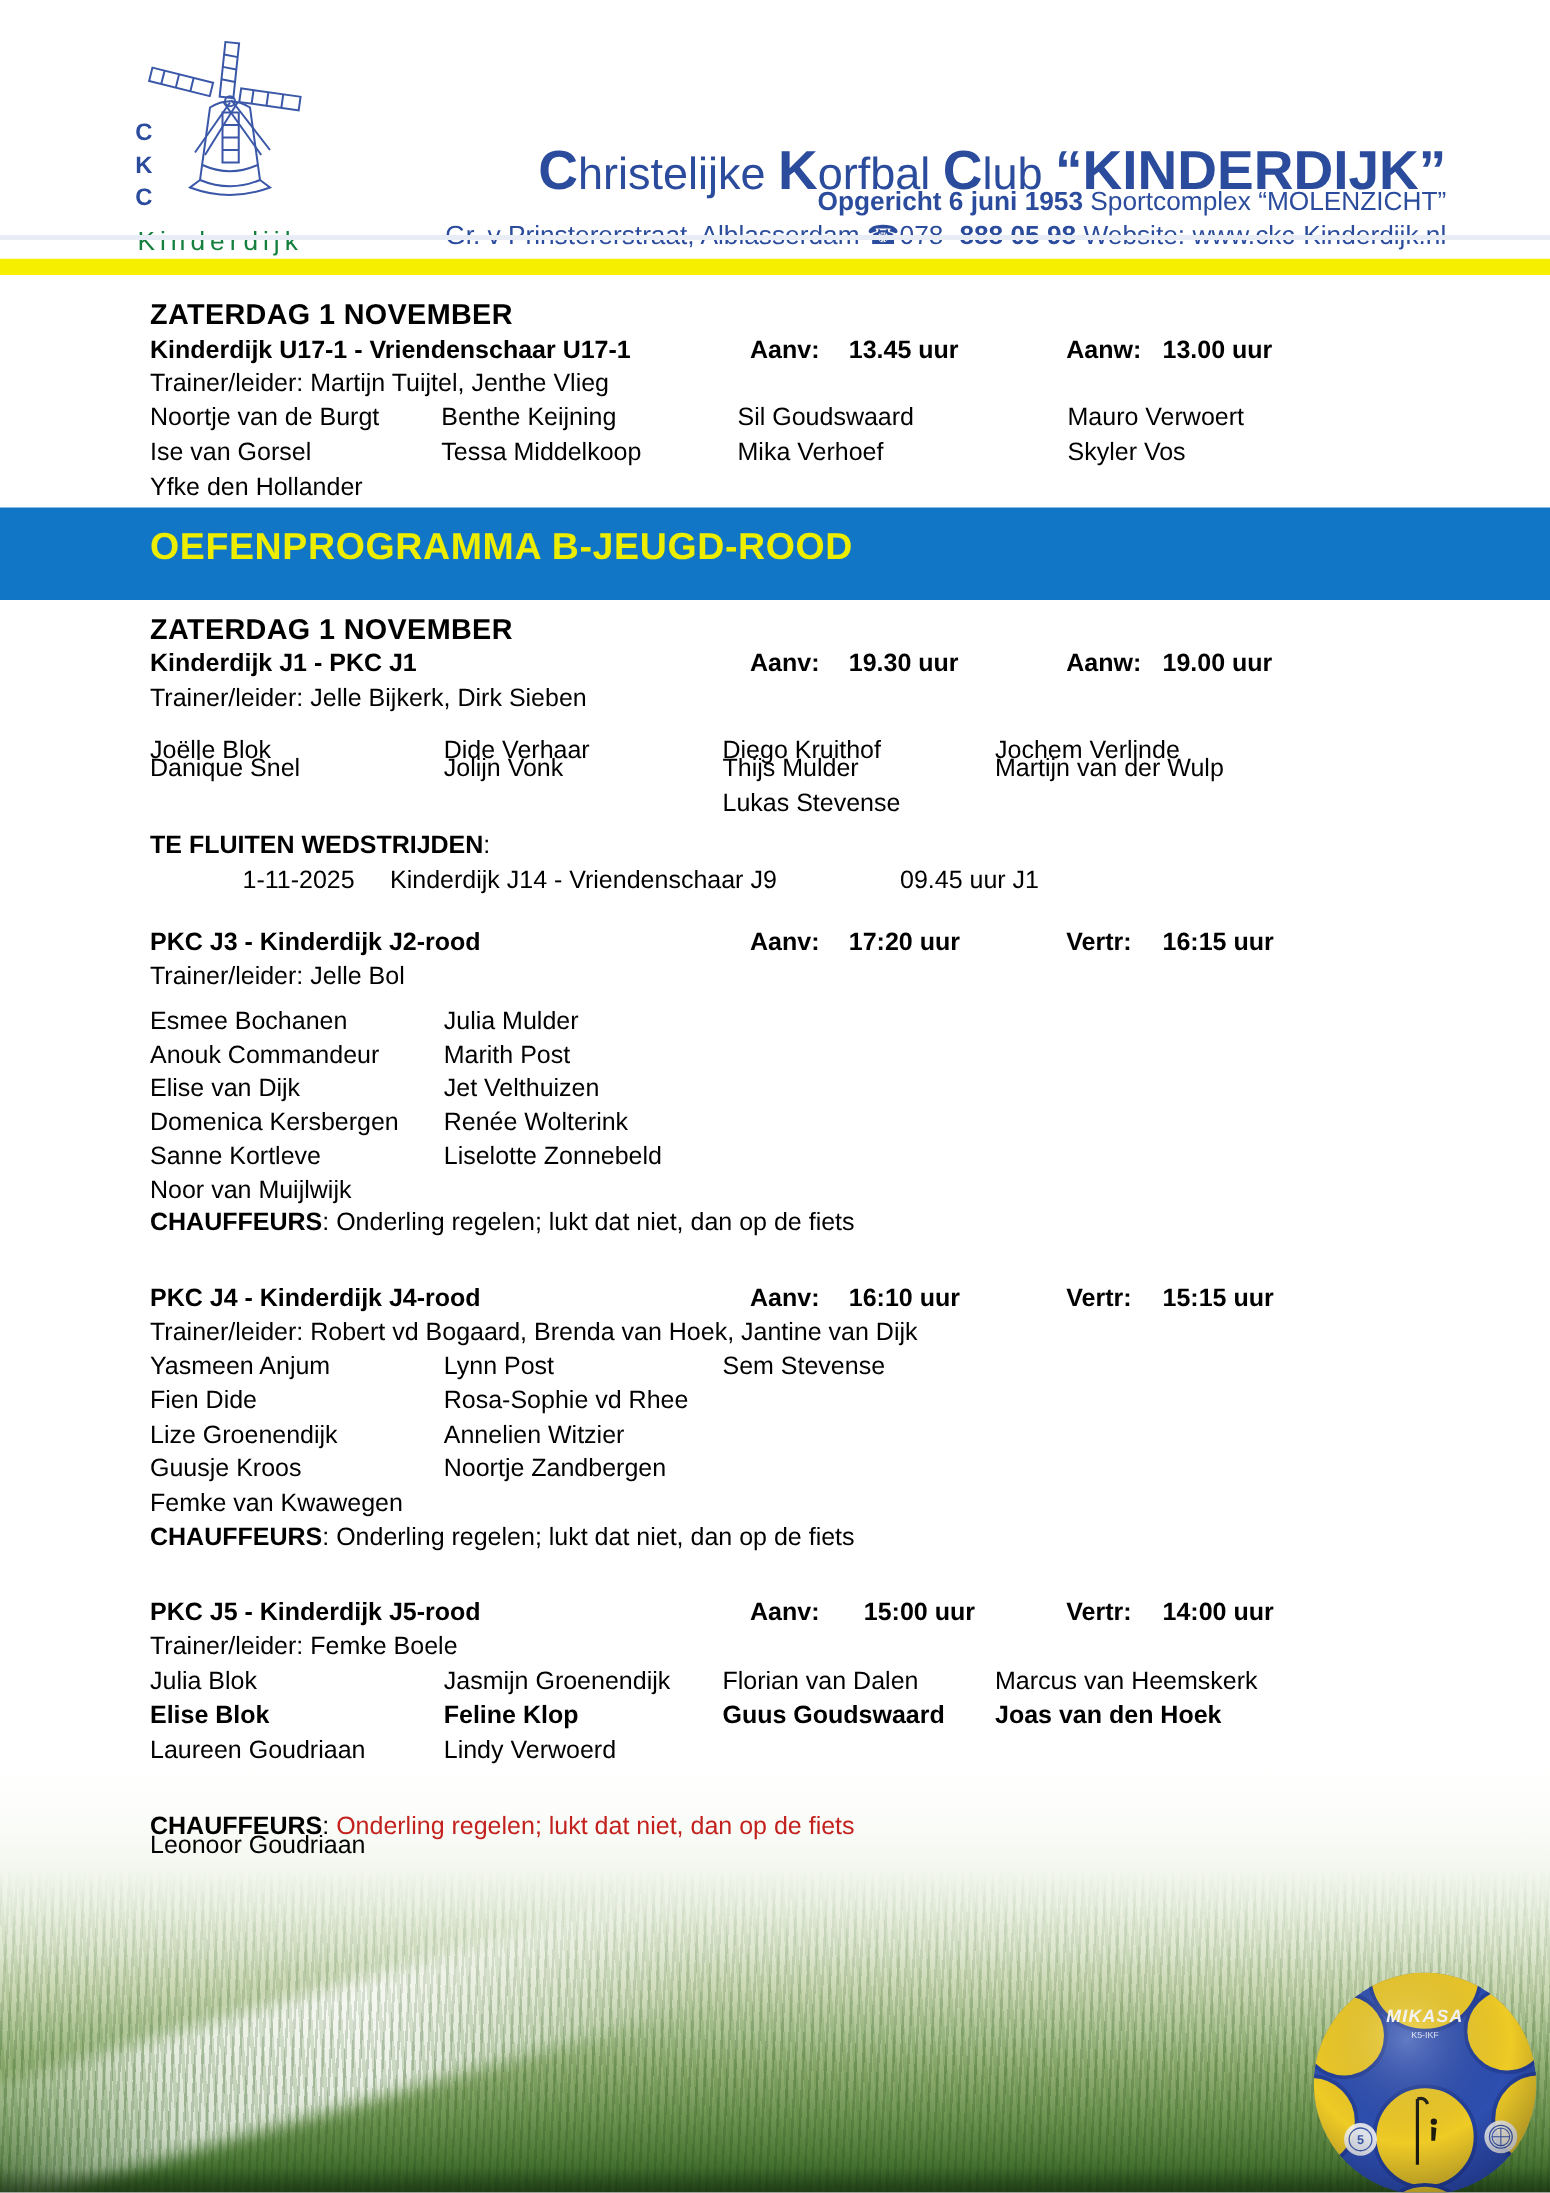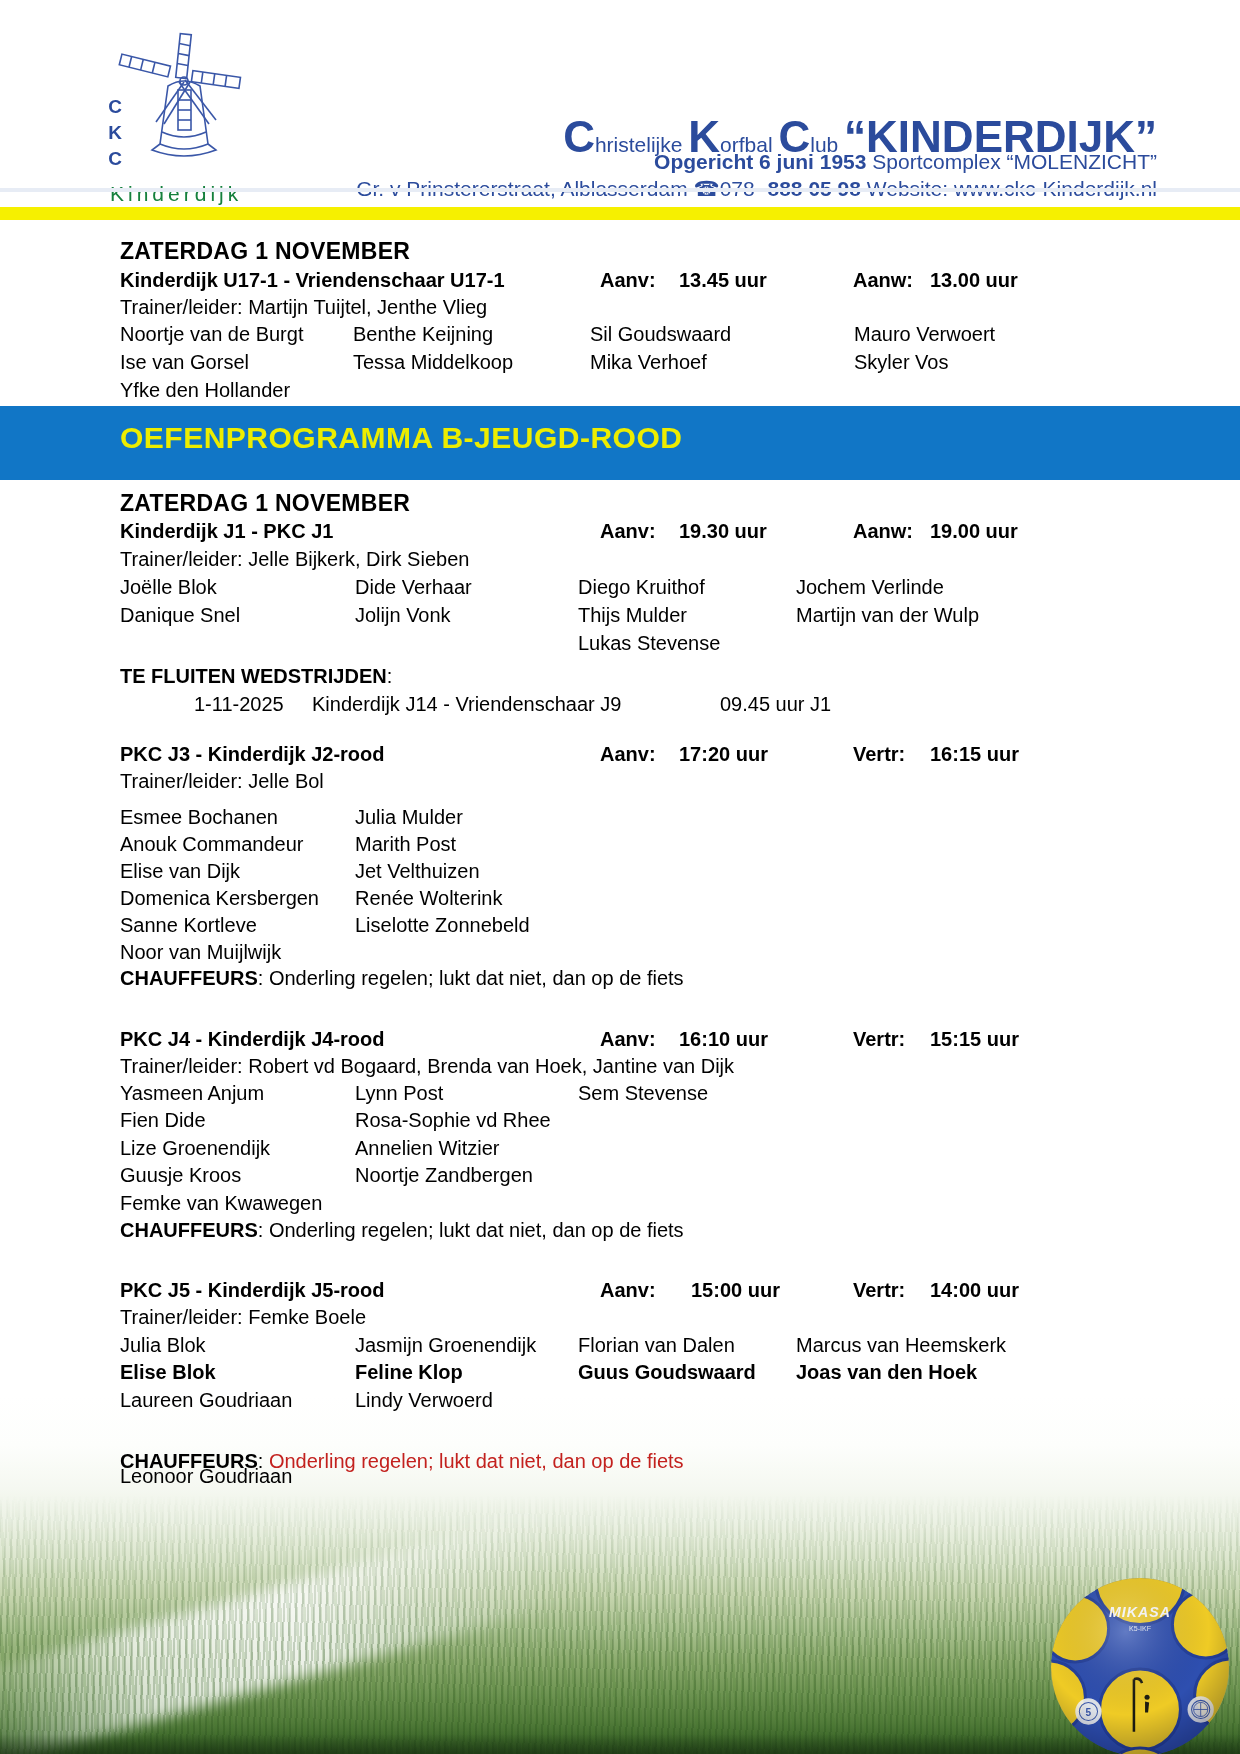--- a/index.html
+++ b/index.html
@@ -10,21 +10,21 @@
   
   .hdr-blue{color:#2B4B9C;}
   .logo-wrap{position:absolute;left:98px;top:30px;width:170px;height:165px;}
   .logo-letters{position:absolute;left:8px;top:64px;color:#2B4B9C;font-weight:bold;
                 font-size:19px;line-height:26px;text-align:center;width:18px;}
   .logo-name{position:absolute;left:12px;top:152px;color:#15803d;font-size:21px;
              letter-spacing:4px;white-space:pre;}
   .hdr-text{position:absolute;right:83px;text-align:right;white-space:pre;}
   .t1{top:62px;line-height:50px;}
   .t1 .big{font-size:44px;font-weight:bold;}
-  .t1 .small{font-size:21px;}
+  .t1 .small{font-size:36px;}
   .t2{top:126px;font-size:21px;line-height:24px;}
   .t3{top:150px;font-size:21px;line-height:26px;}
   .faint-rule{position:absolute;left:0;top:188px;width:1240px;height:4px;background:#e7ecf5;}
   .yellow-band{position:absolute;left:0;top:207px;width:1240px;height:13px;background:#F6F000;}
 
   
   .blue-banner{position:absolute;left:0;top:406px;width:1240px;height:74px;background:#1176C6;}
   .blue-banner span{position:absolute;left:120px;top:15px;font-size:30px;font-weight:bold;
                     color:#EDED00;letter-spacing:0.5px;}
 
@@ -123,21 +123,21 @@
   <main id="content">
       <div class="row day" style="top: 239px;"><span style="left: 120px;">ZATERDAG 1 NOVEMBER</span></div>
       <div class="row" style="top: 268px;"><span class="b" style="left: 120px;">Kinderdijk U17-1 - Vriendenschaar U17-1</span><span class="b" style="left: 600px;">Aanv:</span><span class="b" style="left: 679px;">13.45 uur</span><span class="b" style="left: 853px;">Aanw:</span><span class="b" style="left: 930px;">13.00 uur</span></div>
       <div class="row" style="top: 295px;"><span style="left: 120px;">Trainer/leider: Martijn Tuijtel, Jenthe Vlieg</span></div>
       <div class="row" style="top: 322px;"><span style="left: 120px;">Noortje van de Burgt</span><span style="left: 353px;">Benthe Keijning</span><span style="left: 590px;">Sil Goudswaard</span><span style="left: 854px;">Mauro Verwoert</span></div>
       <div class="row" style="top: 350px;"><span style="left: 120px;">Ise van Gorsel</span><span style="left: 353px;">Tessa Middelkoop</span><span style="left: 590px;">Mika Verhoef</span><span style="left: 854px;">Skyler Vos</span></div>
       <div class="row" style="top: 378px;"><span style="left: 120px;">Yfke den Hollander</span></div>
       <div class="row day" style="top: 491px;"><span style="left: 120px;">ZATERDAG 1 NOVEMBER</span></div>
       <div class="row" style="top: 519px;"><span class="b" style="left: 120px;">Kinderdijk J1 - PKC J1</span><span class="b" style="left: 600px;">Aanv:</span><span class="b" style="left: 679px;">19.30 uur</span><span class="b" style="left: 853px;">Aanw:</span><span class="b" style="left: 930px;">19.00 uur</span></div>
       <div class="row" style="top: 547px;"><span style="left: 120px;">Trainer/leider: Jelle Bijkerk, Dirk Sieben</span></div>
-      <div class="row" style="top: 575px;"><span style="left: 120px;">Joëlle Blok</span><span style="left: 355px;">Dide Verhaar</span><span style="left: 578px;">Diego Kruithof</span><span style="left: 796px;">Jochem Verlinde</span></div>
+      <div class="row" style="top: 588px;"><span style="left: 120px;">Joëlle Blok</span><span style="left: 355px;">Dide Verhaar</span><span style="left: 578px;">Diego Kruithof</span><span style="left: 796px;">Jochem Verlinde</span></div>
       <div class="row" style="top: 603px;"><span style="left: 120px;">Danique Snel</span><span style="left: 355px;">Jolijn Vonk</span><span style="left: 578px;">Thijs Mulder</span><span style="left: 796px;">Martijn van der Wulp</span></div>
       <div class="row" style="top: 631px;"><span style="left: 578px;">Lukas Stevense</span></div>
       <div class="row" style="top: 742px;"><span class="b" style="left: 120px;">PKC J3 - Kinderdijk J2-rood</span><span class="b" style="left: 600px;">Aanv:</span><span class="b" style="left: 679px;">17:20 uur</span><span class="b" style="left: 853px;">Vertr:</span><span class="b" style="left: 930px;">16:15 uur</span></div>
       <div class="row" style="top: 769px;"><span style="left: 120px;">Trainer/leider: Jelle Bol</span></div>
       <div class="row" style="top: 805px;"><span style="left: 120px;">Esmee Bochanen</span><span style="left: 355px;">Julia Mulder</span></div>
       <div class="row" style="top: 832px;"><span style="left: 120px;">Anouk Commandeur</span><span style="left: 355px;">Marith Post</span></div>
       <div class="row" style="top: 859px;"><span style="left: 120px;">Elise van Dijk</span><span style="left: 355px;">Jet Velthuizen</span></div>
       <div class="row" style="top: 886px;"><span style="left: 120px;">Domenica Kersbergen</span><span style="left: 355px;">Renée Wolterink</span></div>
       <div class="row" style="top: 913px;"><span style="left: 120px;">Sanne Kortleve</span><span style="left: 355px;">Liselotte Zonnebeld</span></div>
       <div class="row" style="top: 940px;"><span style="left: 120px;">Noor van Muijlwijk</span></div>

